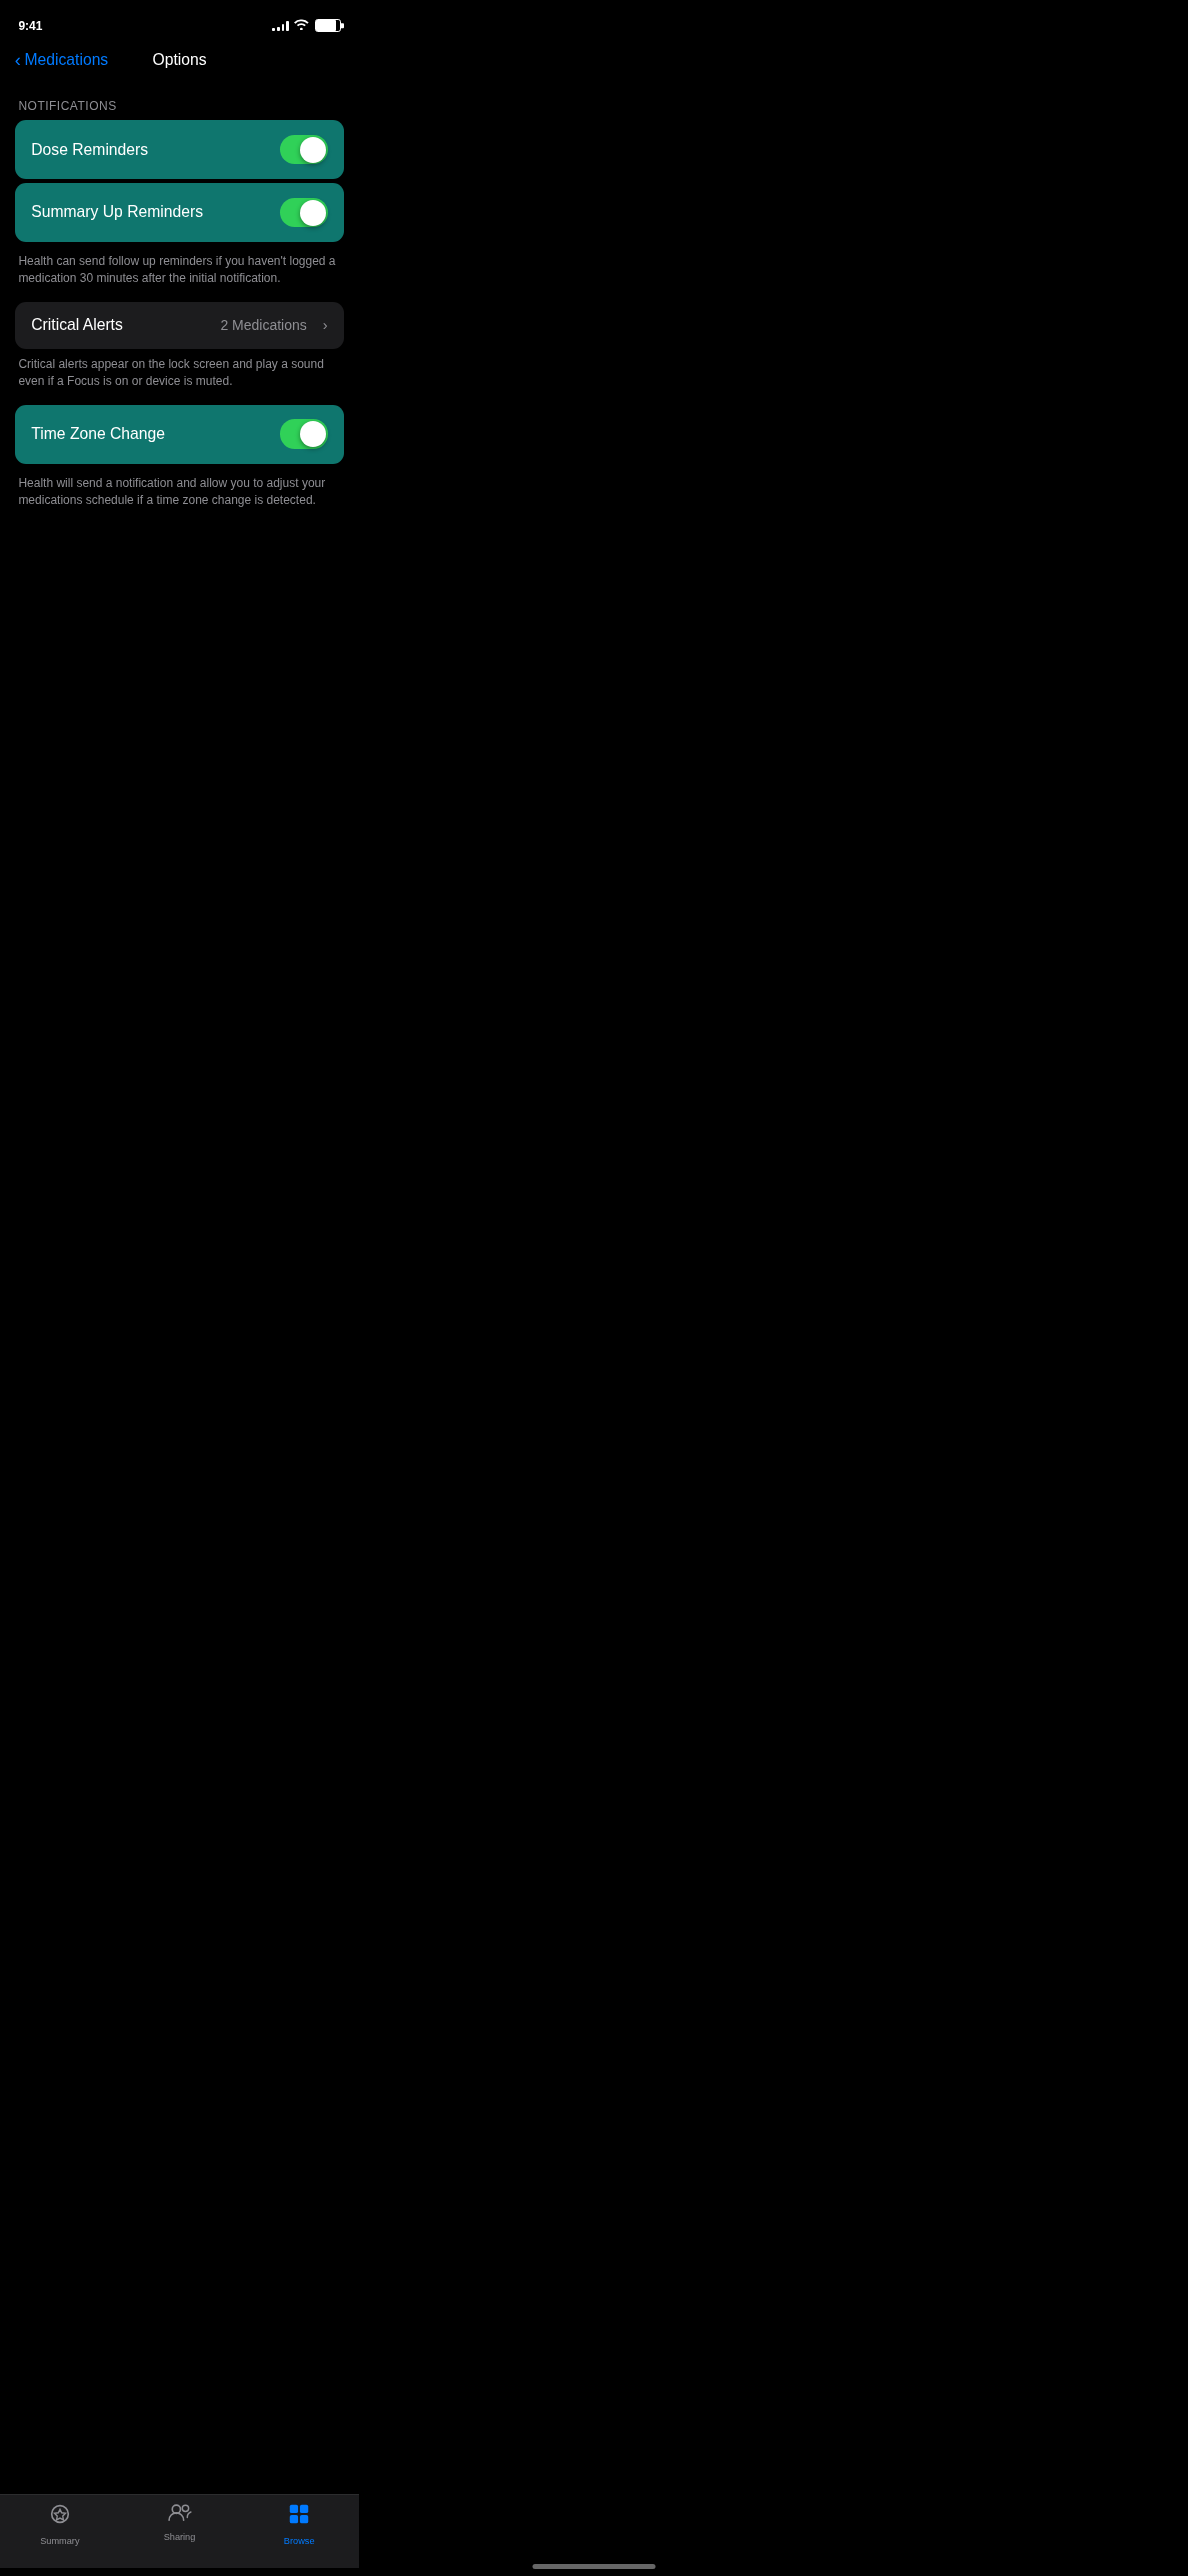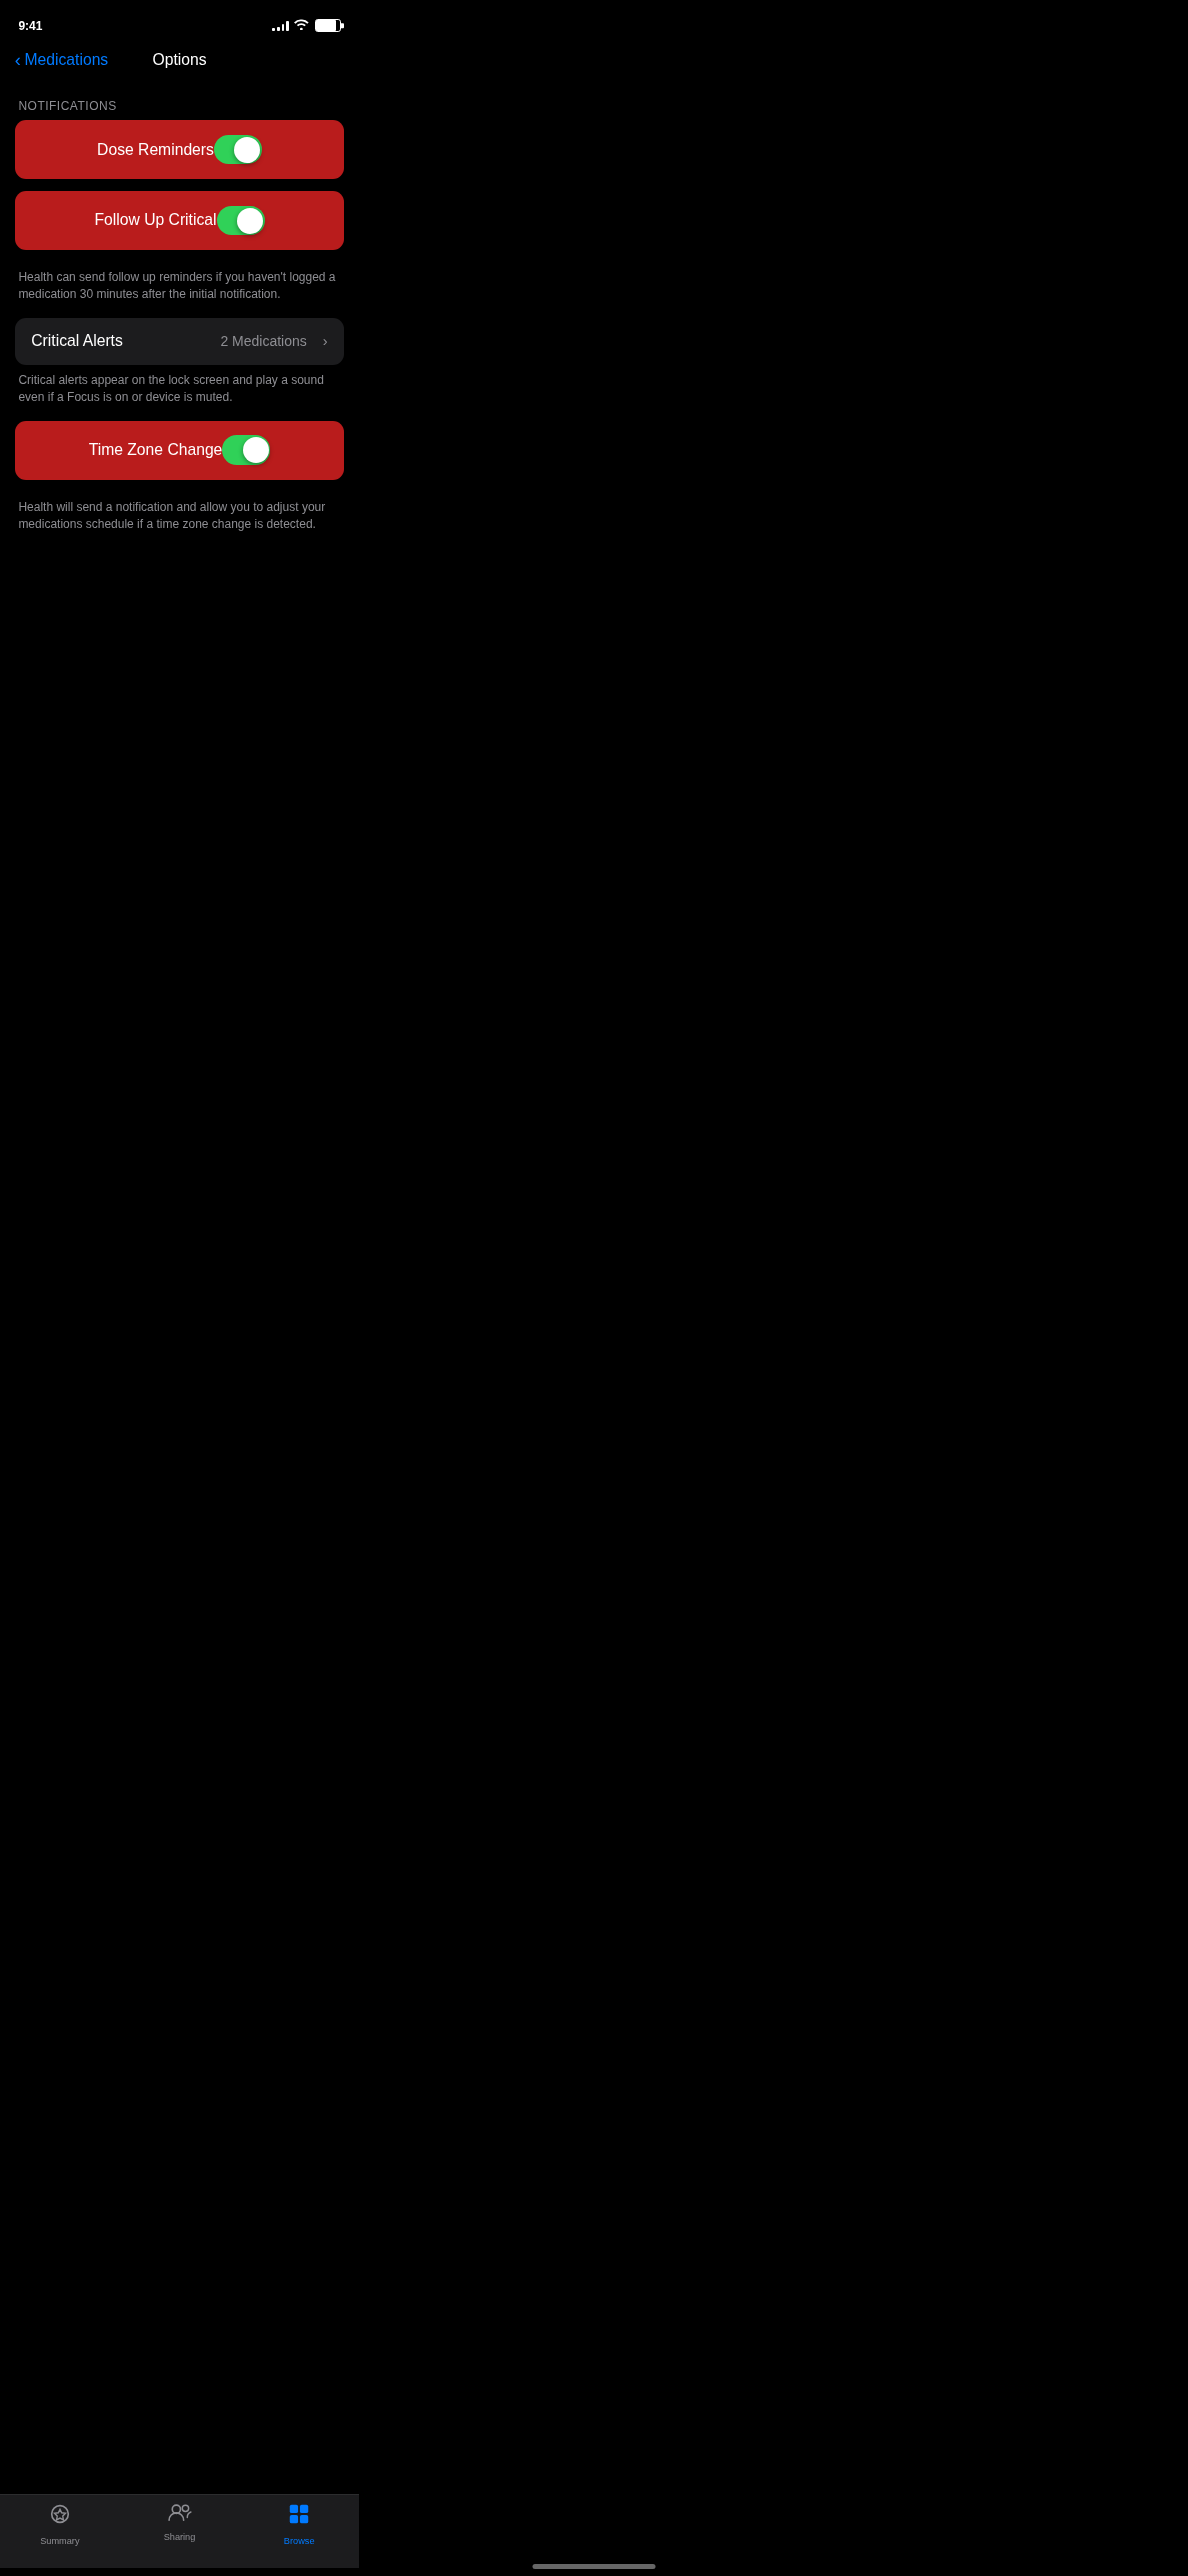--- a/index.html
+++ b/index.html
@@ -110,27 +110,27 @@
     .section-label {
       font-size: 12px;
       color: #8E8E93;
       text-transform: uppercase;
       letter-spacing: 0.5px;
       margin-bottom: 7.4px;
       padding-left: 3.7px;
     }
 
     .setting-row {
-      background: #b91c1c;
+      background: #0f766e;
       border-radius: 11px;
       padding: 14.7px 16.6px;
       display: flex;
       align-items: center;
-      justify-content: center;
-      margin-bottom: 12px;
+      justify-content: space-between;
+      margin-bottom: 4px;
     }
     .setting-row-label {
       font-size: 15.7px;
       color: #fff;
       font-weight: 400;
     }
 
     
     .toggle {
       width: 48px;
@@ -267,21 +267,21 @@
   <div class="section-label">NOTIFICATIONS</div>
 
   <div class="setting-row">
     <span class="setting-row-label">Dose Reminders</span>
     <div class="toggle">
       <div class="toggle-knob"></div>
     </div>
   </div>
 
   <div class="setting-row">
-    <span class="setting-row-label">Follow Up Critical</span>
+    <span class="setting-row-label">Summary Up Reminders</span>
     <div class="toggle">
       <div class="toggle-knob"></div>
     </div>
   </div>
   <p class="setting-description">Health can send follow up reminders if you haven't logged a medication 30 minutes after the initial notification.</p>
 
   <div class="setting-row-nav">
     <span class="setting-row-label">Critical Alerts</span>
     <div class="setting-nav-right">
       <span>2 Medications</span>

